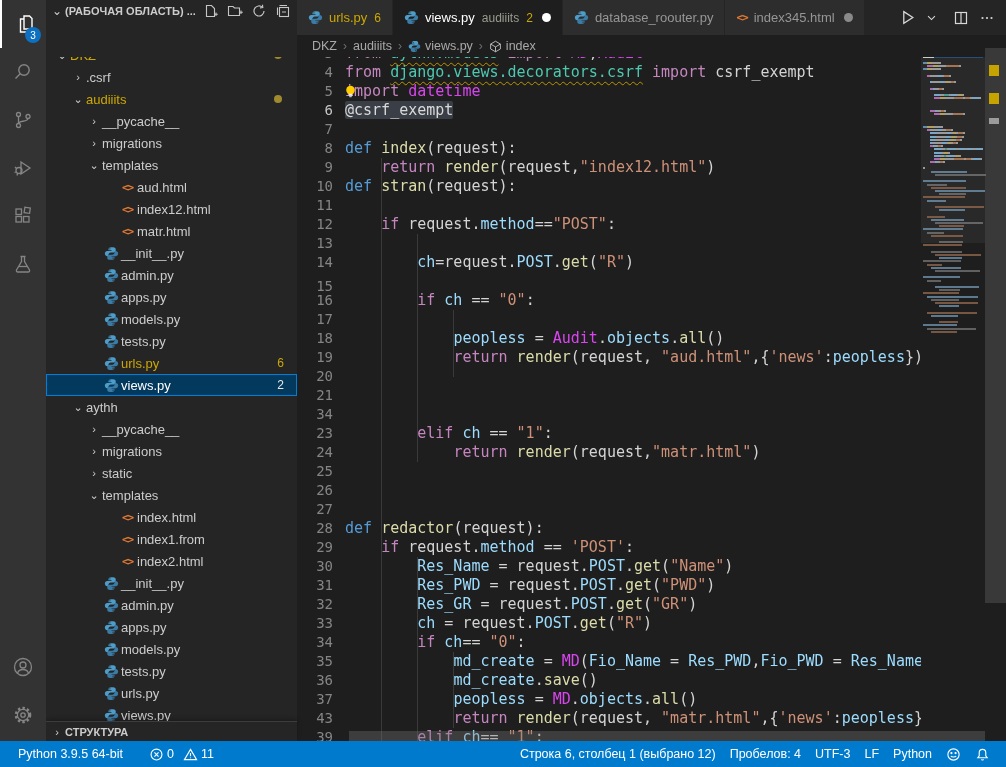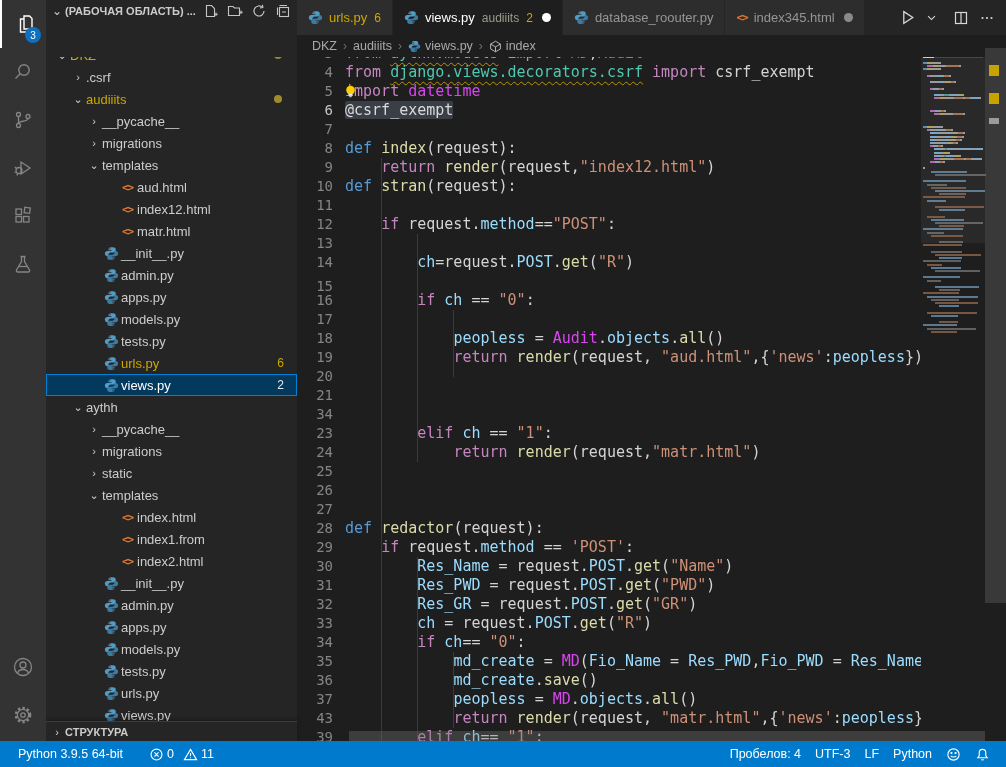--- a/index.html
+++ b/index.html
@@ -702,20 +702,23 @@
         <span>0</span>
         <svg width="15" height="15" viewBox="0 0 16 16" fill="none" stroke="currentColor" stroke-width="1.2" style="margin-left:6px">
           <path d="M8 2.5 L14.5 13.5 L1.5 13.5 Z"></path>
             <path d="M8 6.5 L8 9.8 M8 11.3 L8 12"></path>
         </svg>
         <span>11</span>
       </div>
     </div>
     <div class="st-right">
       <div class="st-item">
+          <span>Строка 6, столбец 1 (выбрано 12)</span>
+        </div>
+      <div class="st-item">
           <span>Пробелов: 4</span>
         </div>
       <div class="st-item">
           <span>UTF-3</span>
         </div>
       <div class="st-item">
           <span>LF</span>
         </div>
       <div class="st-item">
           <span>Python</span>

